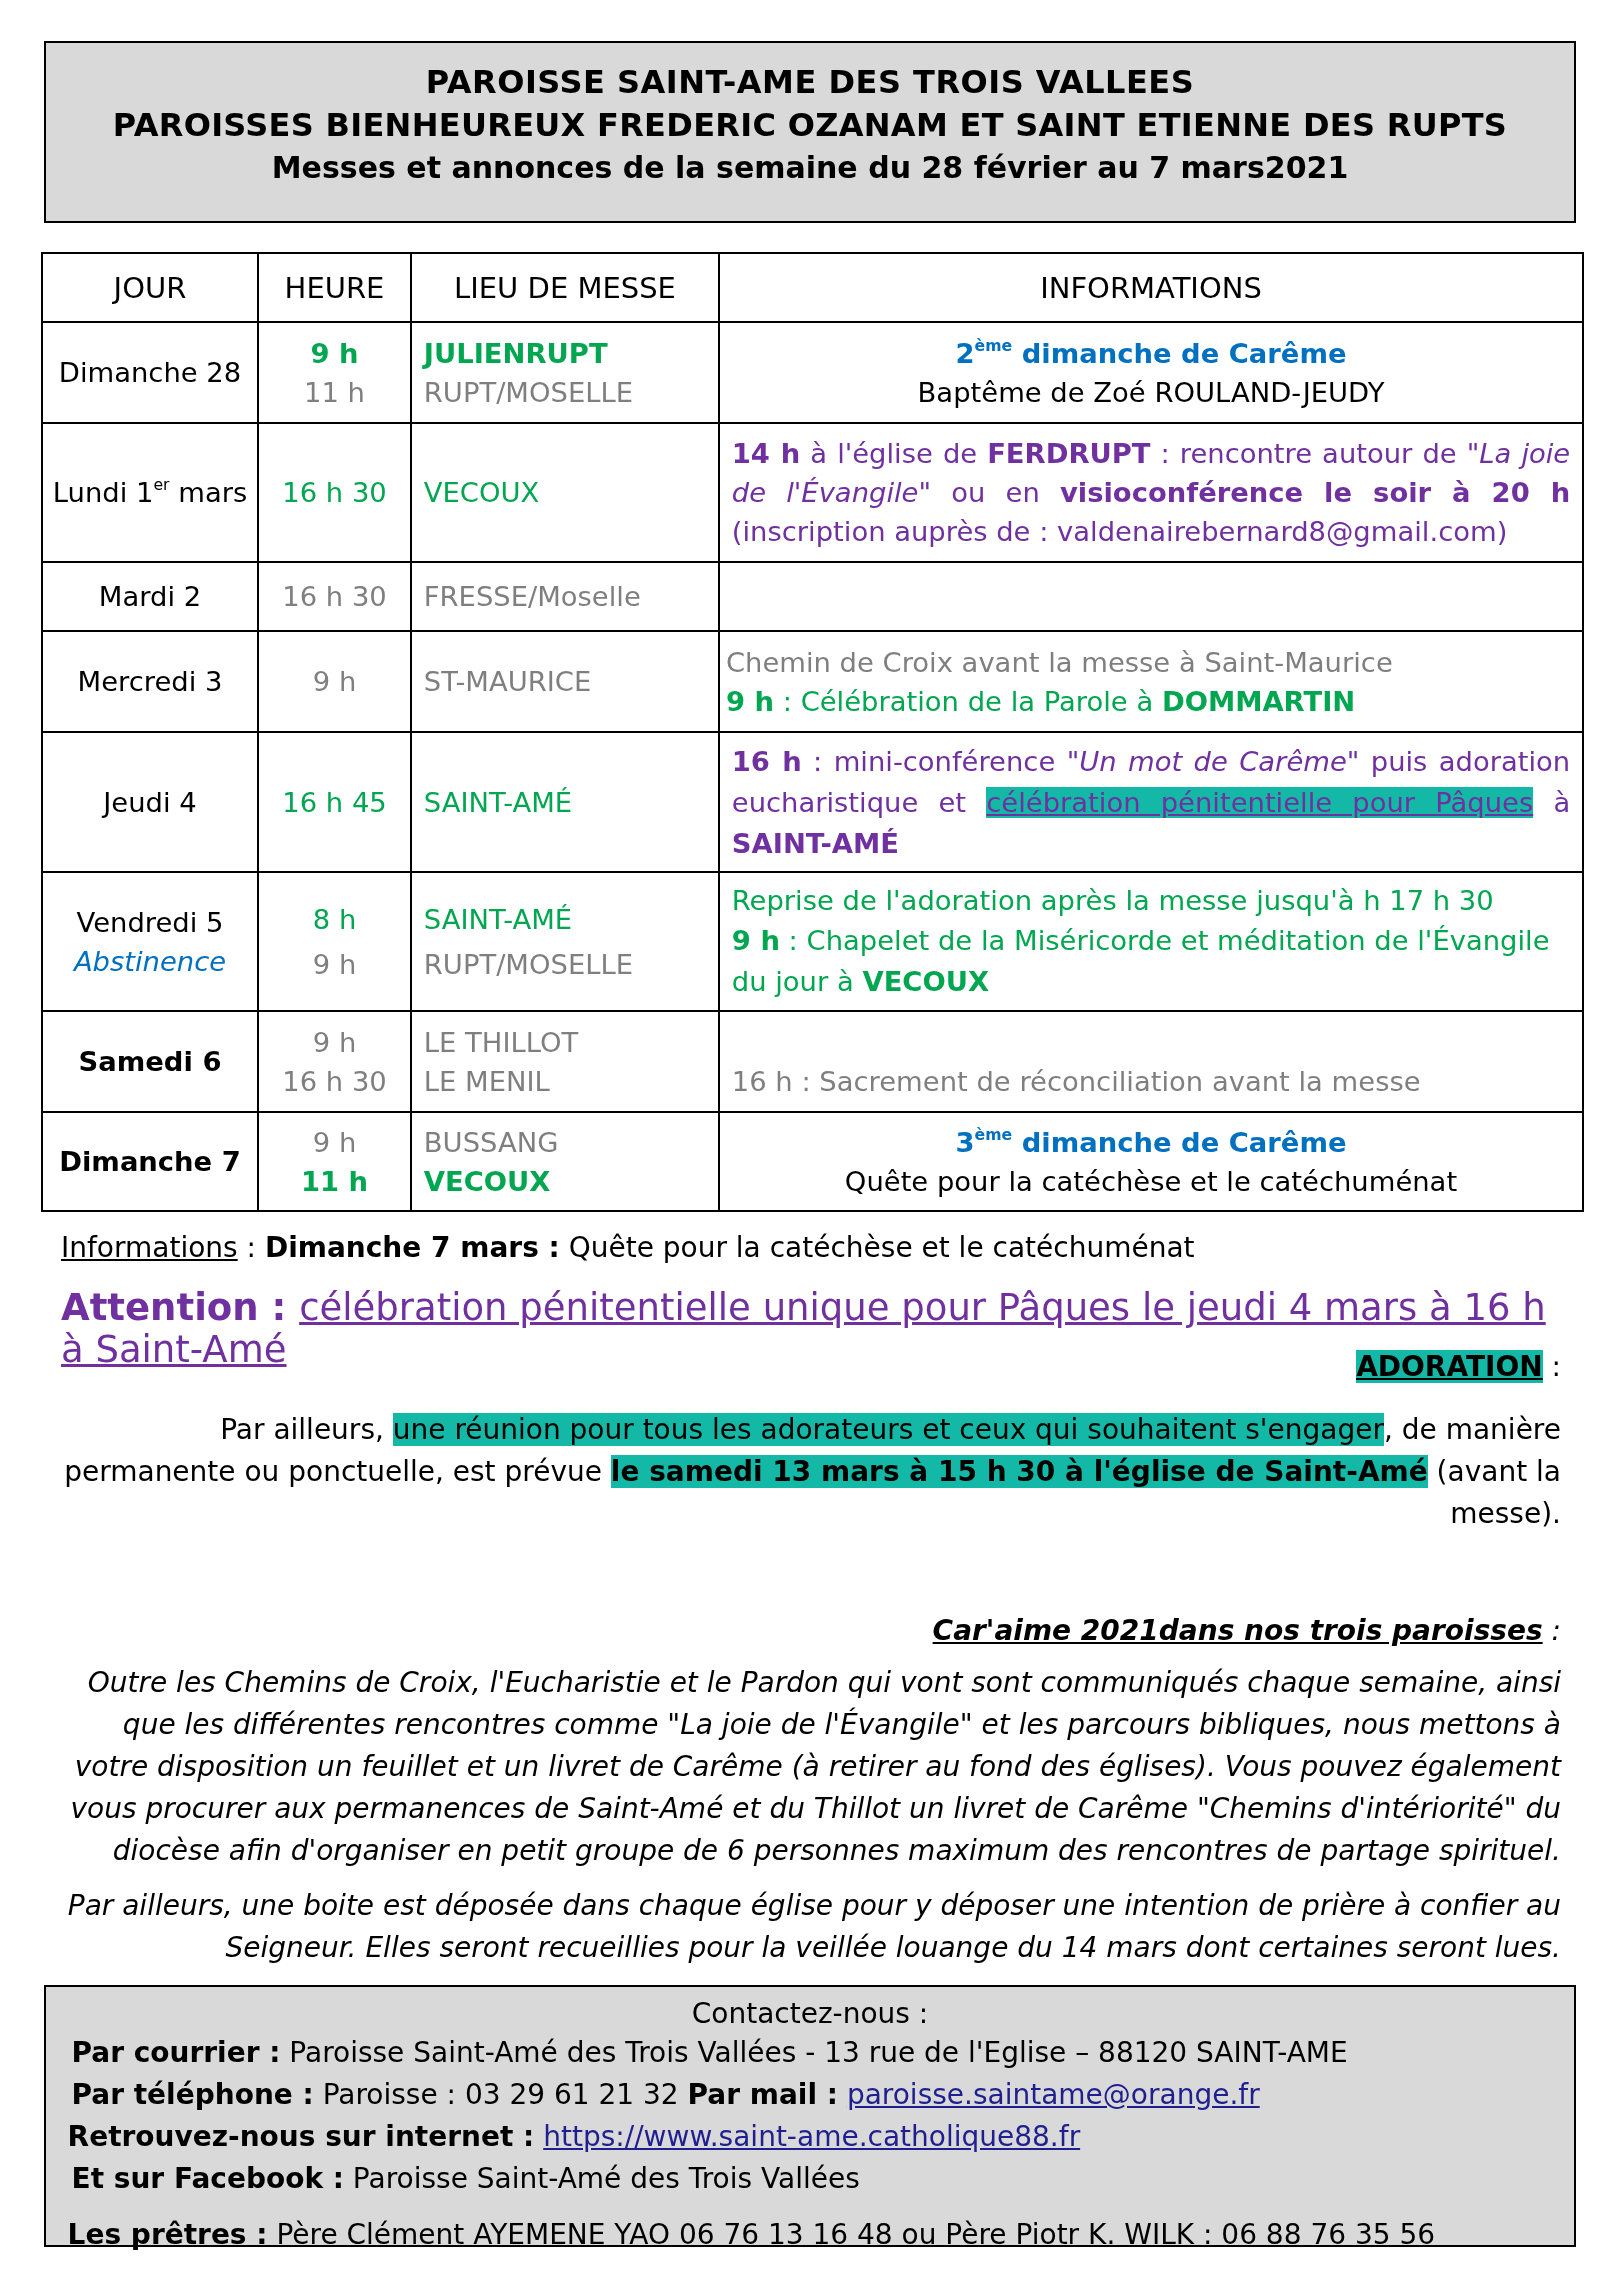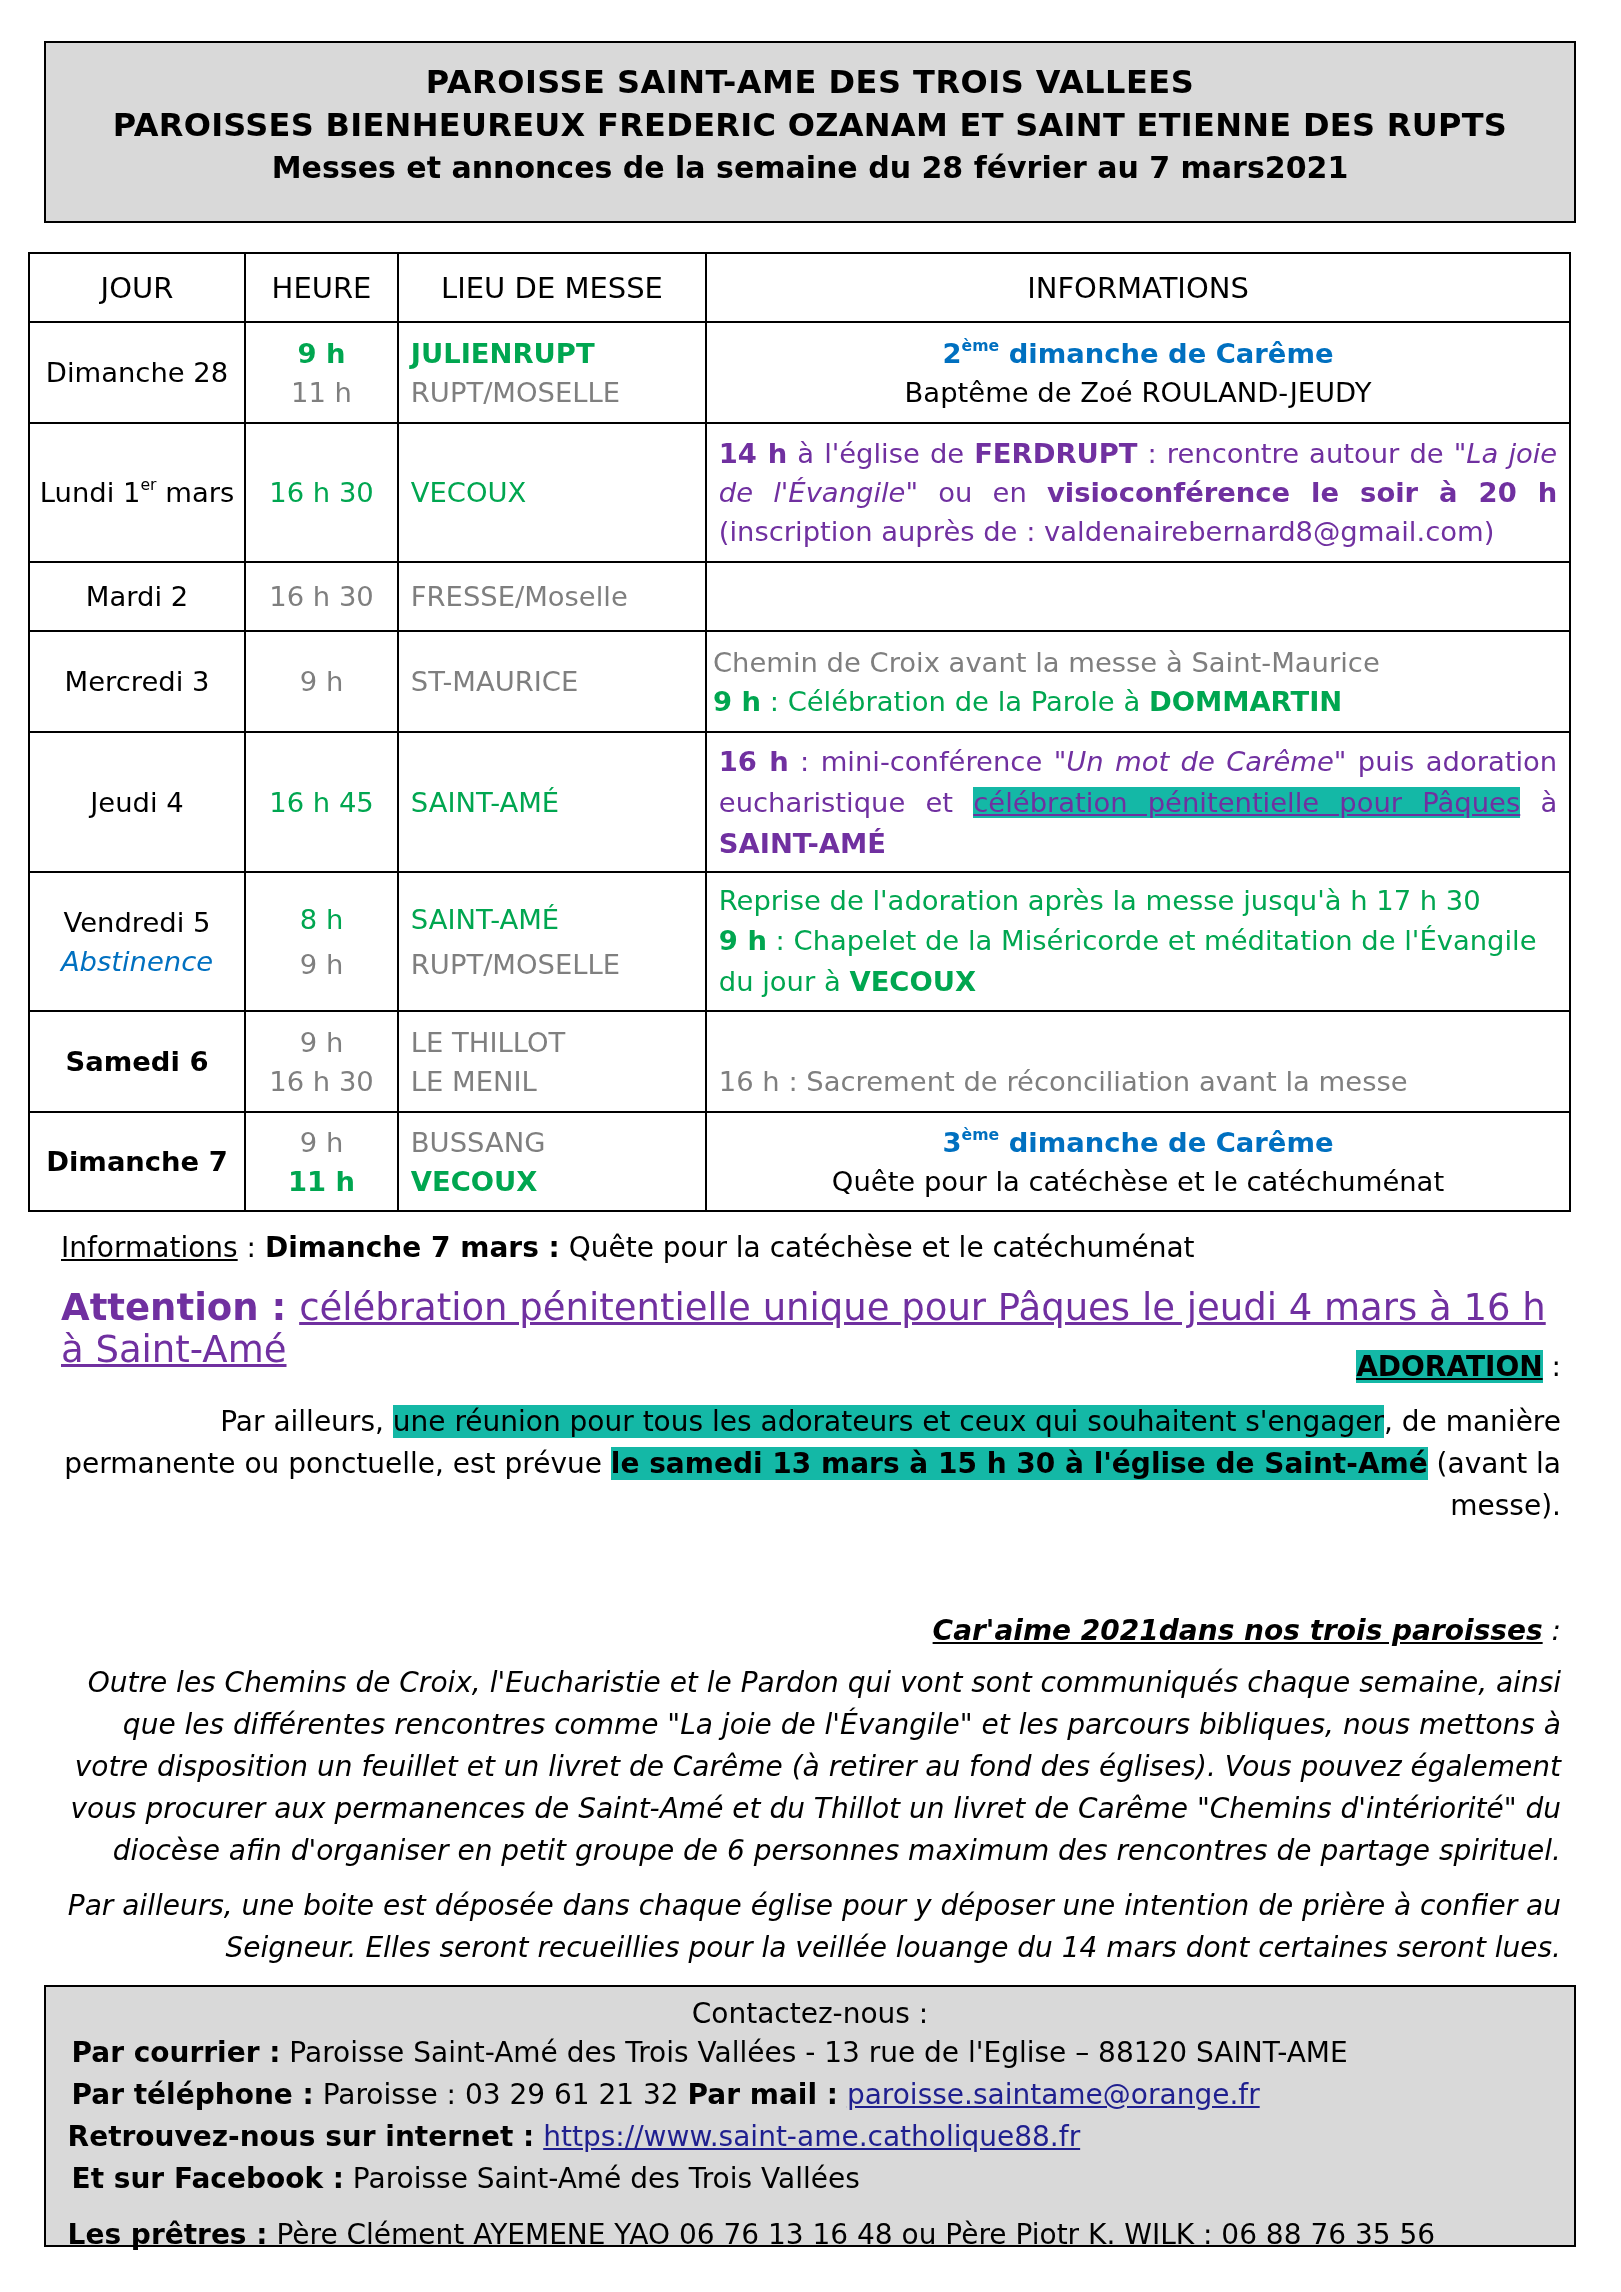--- a/index.html
+++ b/index.html
@@ -5,21 +5,21 @@
   html, body { margin: 0; padding: 0; background: #ffffff; }
   body { width: 1621px; height: 2293px; position: relative; overflow: hidden;
          font-family: "DejaVu Sans", sans-serif; color: #000; }
   .hdr { position: absolute; left: 44px; top: 41px; width: 1528px; height: 178px;
          background: #d9d9d9; border: 2.9px solid #000; box-sizing: content-box;
          text-align: center; }
   .hdr .l1 { font-size: 32px; font-weight: bold; margin-top: 19.6px; letter-spacing: 0.5px; }
   .hdr .l2 { font-size: 32px; font-weight: bold; margin-top: 5.9px; letter-spacing: 0.3px; }
   .hdr .l3 { font-size: 30px; font-weight: bold; margin-top: 5.9px; }
 
-  table.sched { position: absolute; left: 28px; top: 252px; width: 1543px;
+  table.sched { position: absolute; left: 41px; top: 252px; width: 1543px;
                 border-collapse: collapse; table-layout: fixed; }
   table.sched td, table.sched th { border: 2px solid #000; padding: 0; vertical-align: middle; }
   table.sched th { font-weight: normal; font-size: 29px; height: 67px; text-align: center; }
   .c-jour { width: 214px; text-align: center; font-size: 27.4px; }
   .c-heure { width: 151px; text-align: center; font-size: 27.4px; }
   .c-lieu { width: 306px; font-size: 27.4px; padding-left: 11.8px !important; }
   .c-info { font-size: 27.4px; padding: 0 11.8px !important; }
   .green { color: #00a650; }
   .gray { color: #7f7f7f; }
   .purple { color: #7030a0; }
@@ -167,21 +167,21 @@
 <div class="sec" style="top:1227px">
   <span class="u">Informations</span><span> : </span><span class="b">Dimanche 7 mars :</span><span> Quête  pour la catéchèse et le catéchuménat</span>
 </div>
 
 <div class="sec purple" style="top:1287px;font-size:37px">
   <span class="b">Attention : </span><span class="u">célébration pénitentielle unique pour Pâques le jeudi 4 mars à 16 h à Saint-Amé</span>
 </div>
 
 <div class="sec" style="top:1346px">
   <p><span class="b u hl">ADORATION</span><span> :</span></p>
-  <p class="justify" style="margin-top:13px">
+  <p class="justify" style="margin-top:21px">
     <span>Par ailleurs, </span><span class="hl">une réunion pour tous les adorateurs et ceux qui souhaitent s'engager</span><span>, de manière permanente ou ponctuelle, est prévue </span><span class="hl b">le samedi 13 mars à 15 h 30 à l'église de Saint-Amé</span><span> (avant la messe).</span>
   </p>
 </div>
 
 <div class="sec i" style="top:1610px">
   <p><span class="b u">Car'aime 2021dans nos trois paroisses</span><span> :</span></p>
   <p class="justify" style="margin-top:9.8px">Outre les Chemins de Croix, l'Eucharistie et le Pardon qui vont sont communiqués chaque semaine, ainsi que les différentes rencontres comme "La joie de l'Évangile" et les parcours bibliques, nous mettons à votre disposition un feuillet et un livret de Carême (à retirer au fond des églises). Vous pouvez également vous procurer aux permanences de Saint-Amé et du Thillot un livret de Carême "Chemins d'intériorité" du diocèse afin d'organiser en petit groupe de 6 personnes maximum des rencontres de partage spirituel.</p>
   <p class="justify" style="margin-top:13.7px">Par ailleurs, une boite est déposée dans chaque église pour y déposer une intention de prière à confier au Seigneur. Elles seront recueillies pour la veillée louange du 14 mars dont certaines seront lues.</p>
 </div>
 

